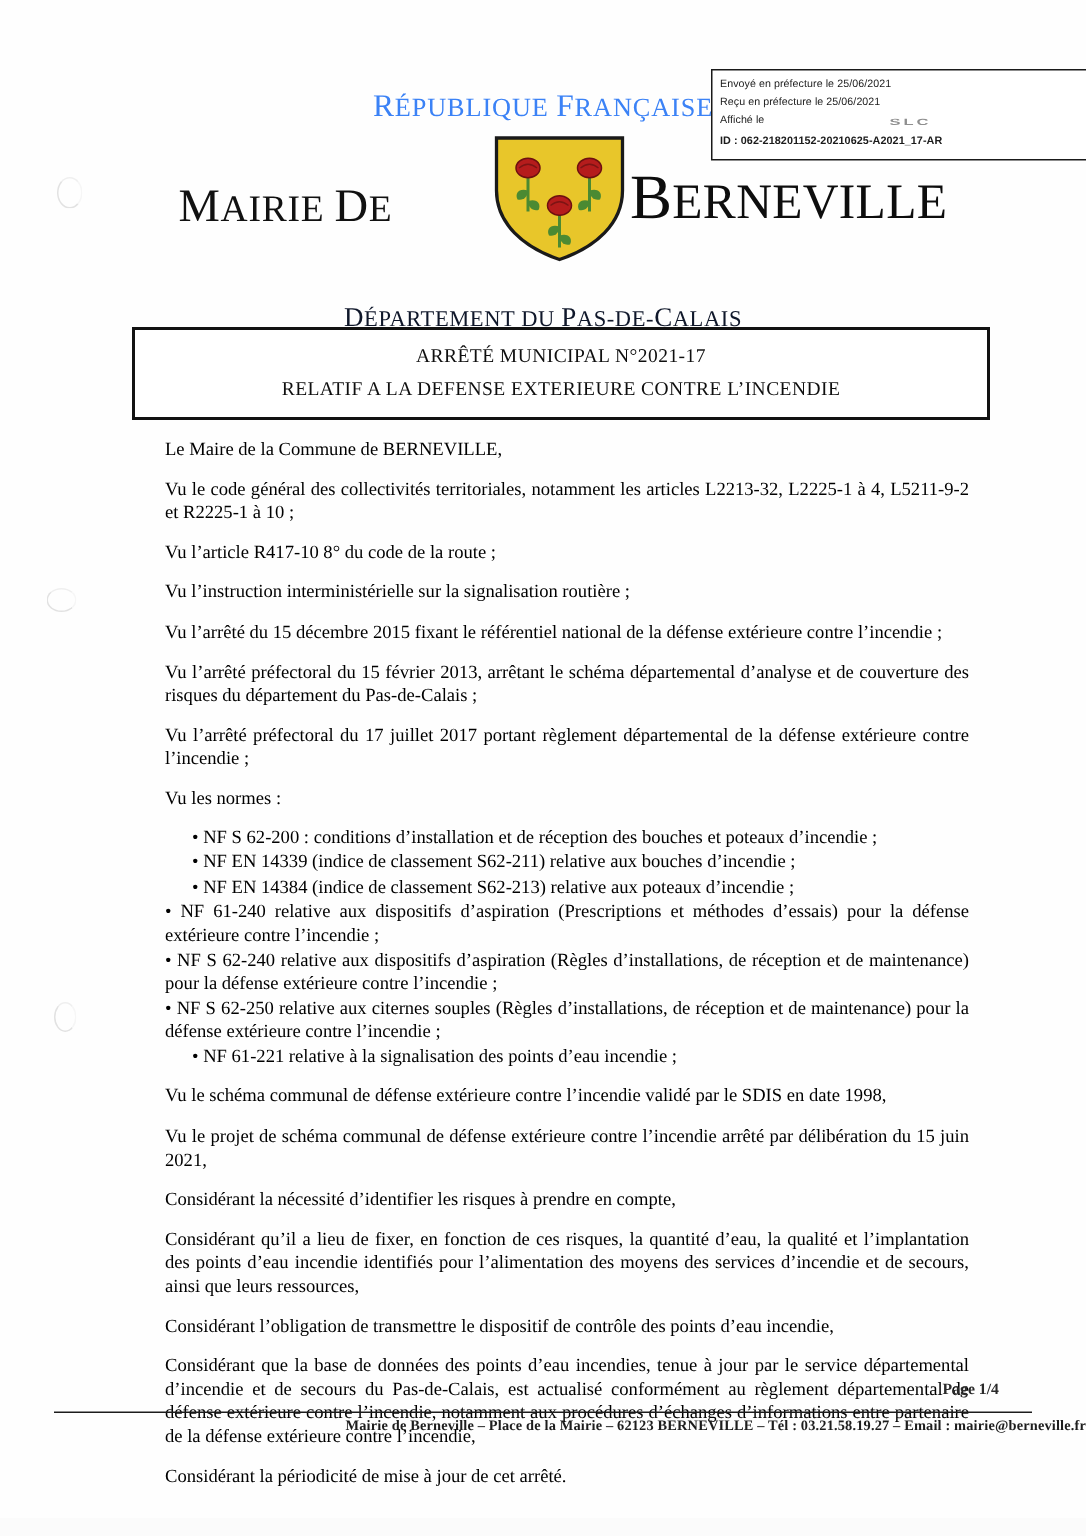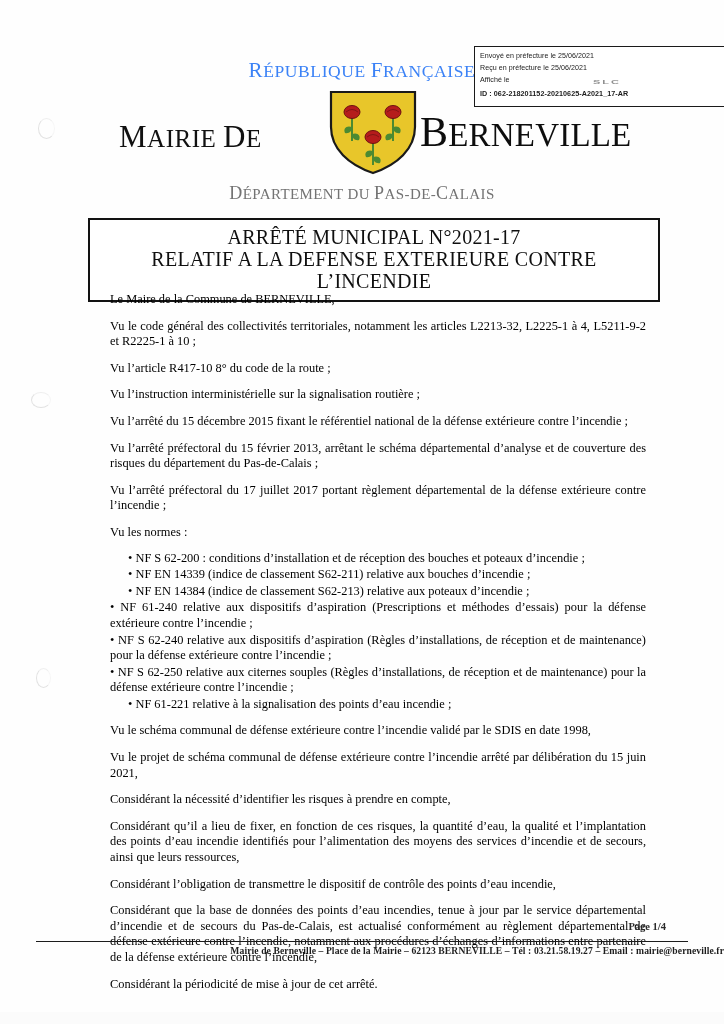--- a/index.html
+++ b/index.html
@@ -118,41 +118,41 @@
 
   .blason {
     position: absolute;
     left: 327px;
     top: 0px;
     width: 92px;
     height: 86px;
   }
 
   .departement {
-    margin-top: 8px;
+    margin-top: 26px;
     font-size: 15px;
     letter-spacing: 0.4px;
-    color: #737373;
+    color: #0f172a;
   }
   .departement .cap { font-size: 18px; }
 
   
   .title-box {
     position: absolute;
     left: 88px;
     top: 218px;
     width: 572px;
     box-sizing: border-box;
     border: 2px solid #121212;
     padding: 6px 4px 8px 4px;
     text-align: center;
     background: #ffffff;
   }
   .title-line {
-    font-size: 20px;
+    font-size: 13px;
     line-height: 22px;
     letter-spacing: 0.3px;
     color: #0f0f0f;
   }
 
   
   .body {
     position: absolute;
     left: 110px;
     top: 292px;

